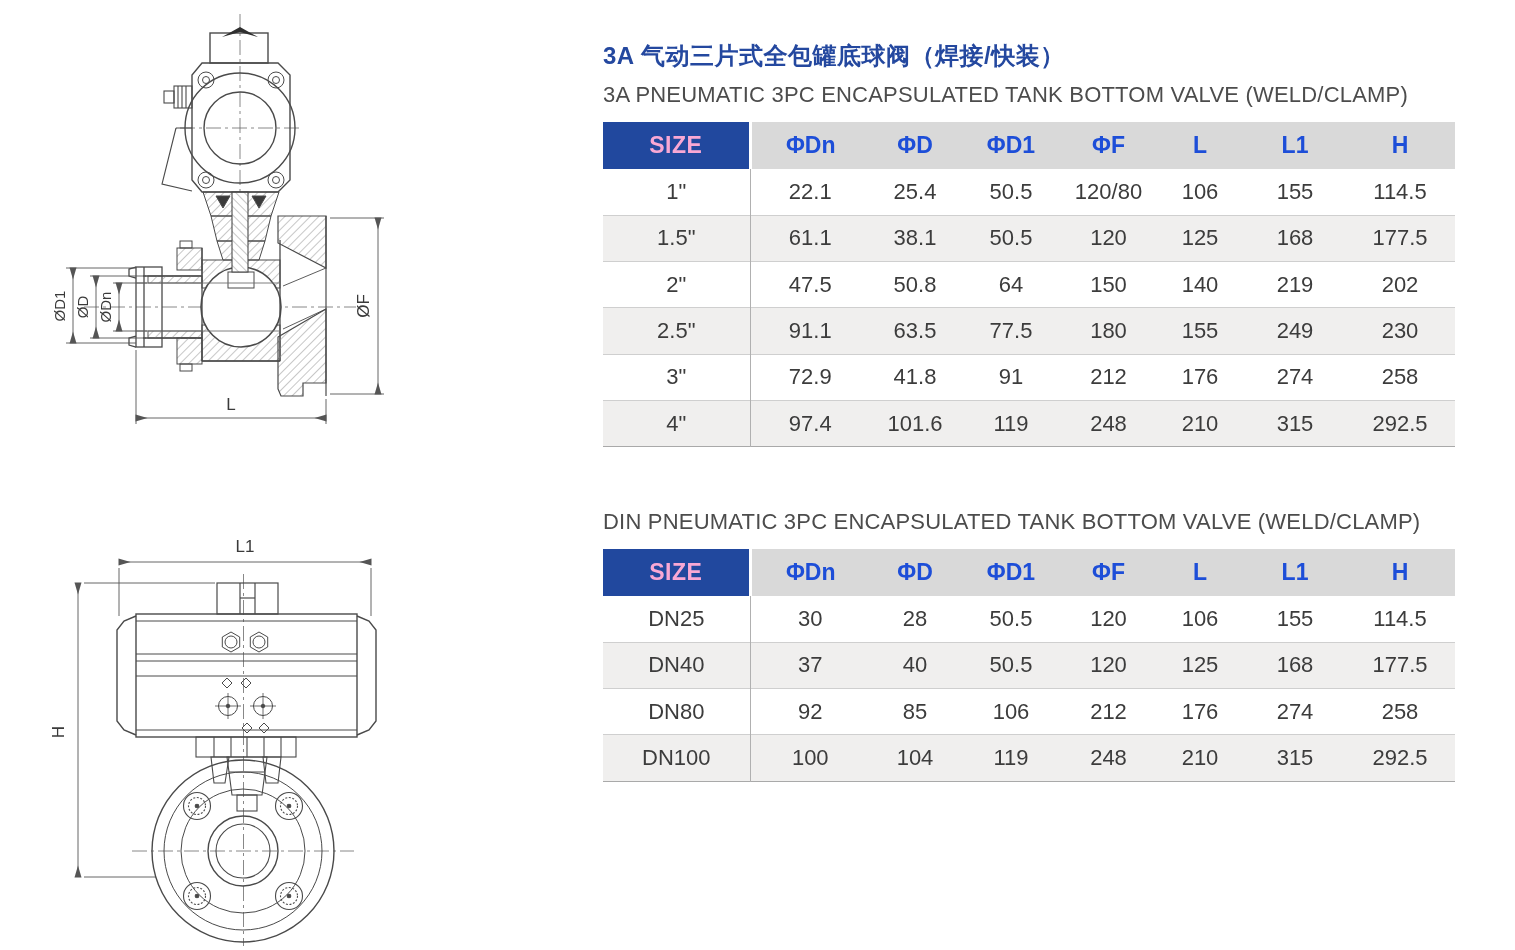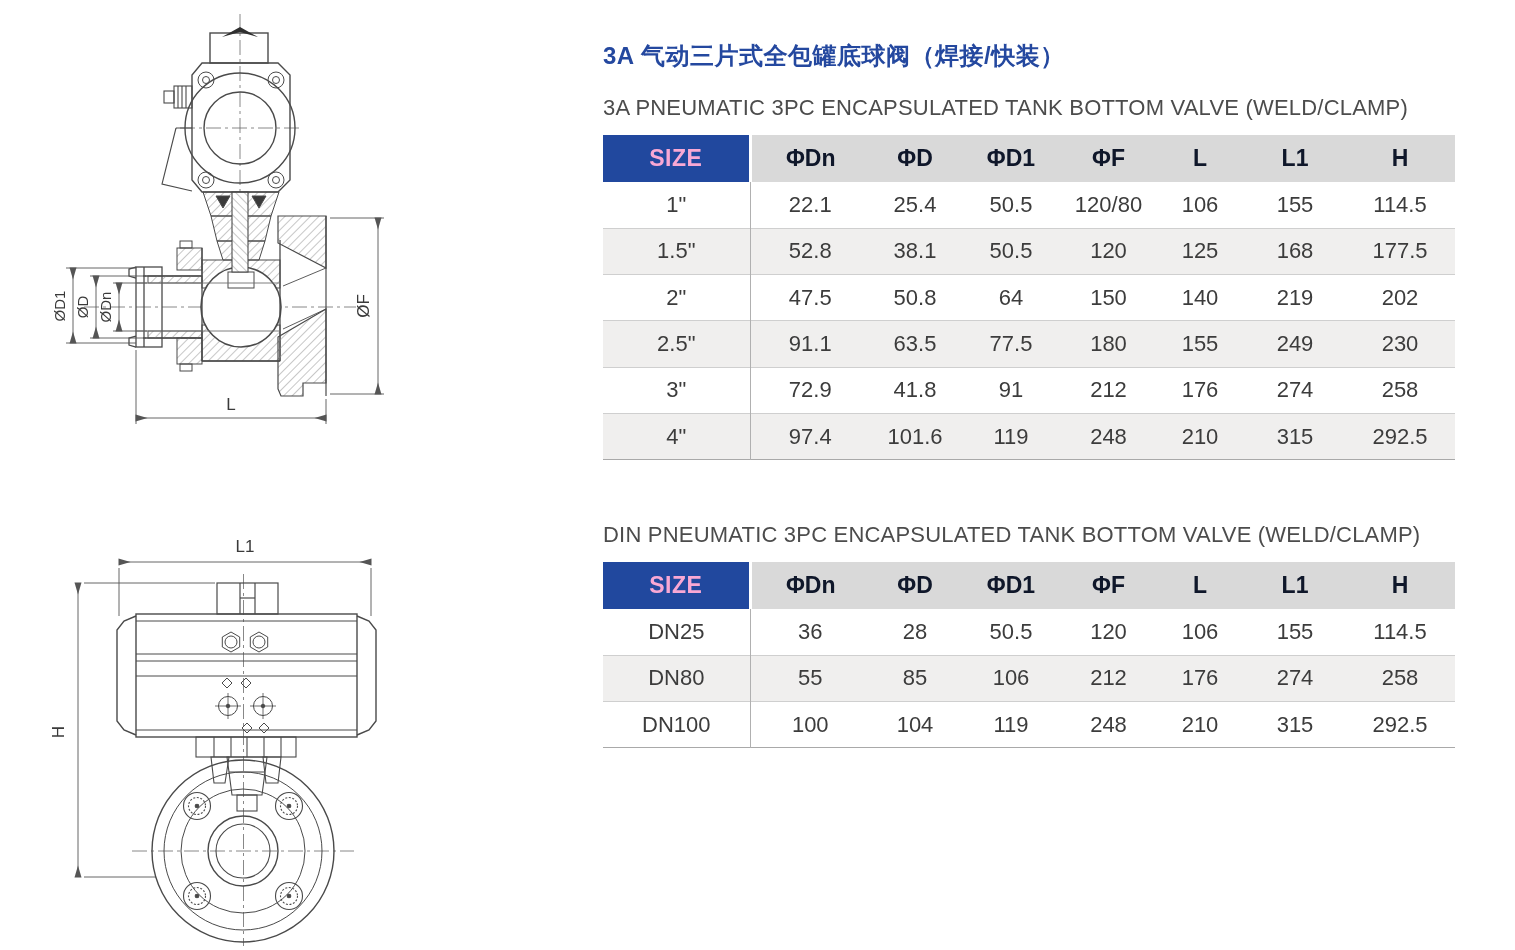--- a/index.html
+++ b/index.html
@@ -7,25 +7,25 @@
     --title-blue:#24489f;
     --head-gray:#d9d9d9;
     --alt-row:#f0efee;
   }
   *{margin:0;padding:0;box-sizing:border-box;}
   body{background:#e8e8e8;font-family:"Liberation Sans",sans-serif;}
   .page{position:relative;width:1515px;height:950px;background:#ffffff;overflow:hidden;}
 
   .spec{position:absolute;left:603px;width:870px;}
   .spec h1{font-size:24px;line-height:40px;font-weight:bold;color:var(--title-blue);letter-spacing:0.5px;white-space:nowrap;}
-  .spec .sub{font-size:22px;line-height:26px;color:#4c4c4c;margin:19px 0 14px 0;letter-spacing:0.2px;white-space:nowrap;}
+  .spec .sub{font-size:22px;line-height:26px;color:#4c4c4c;margin:6px 0 14px 0;letter-spacing:0.2px;white-space:nowrap;}
 
   table.size-table{border-collapse:collapse;table-layout:fixed;width:852px;border-bottom:1px solid #a9a9a9;}
   .size-table th,.size-table td{text-align:center;vertical-align:middle;padding:0;overflow:hidden;}
-  .size-table thead th{background:var(--head-gray);color:#0f172a;font-weight:bold;font-size:23px;height:47px;}
+  .size-table thead th{background:var(--head-gray);color:#1d4ed8;font-weight:bold;font-size:23px;height:47px;}
   .size-table thead th.size{background:var(--accent);color:#f9a8d4;border-right:3px solid #ffffff;letter-spacing:0.5px;}
   .size-table tbody td{color:#3c3c3c;font-size:22px;height:46.3px;background:#ffffff;}
   .size-table tbody tr:nth-child(even) td{background:var(--alt-row);}
   .size-table tbody tr + tr td{border-top:1px solid #cfcfcf;}
   .size-table tbody td:first-child{border-right:1px solid #b0b0b0;}
 
   svg.drawing{position:absolute;left:0;}
   svg text{font-family:"Liberation Sans",sans-serif;fill:#3a3a3a;}
 </style>
 </head>
@@ -282,21 +282,21 @@
             <td>22.1</td>
             <td>25.4</td>
             <td>50.5</td>
             <td>120/80</td>
             <td>106</td>
             <td>155</td>
             <td>114.5</td>
           </tr>
           <tr>
             <td>1.5"</td>
-            <td>52.8</td>
+            <td>61.1</td>
             <td>38.1</td>
             <td>50.5</td>
             <td>120</td>
             <td>125</td>
             <td>168</td>
             <td>177.5</td>
           </tr>
           <tr>
             <td>2"</td>
             <td>47.5</td>
@@ -362,31 +362,41 @@
             <th>ΦD1</th>
             <th>ΦF</th>
             <th>L</th>
             <th>L1</th>
             <th>H</th>
           </tr>
         </thead>
         <tbody>
           <tr>
             <td>DN25</td>
-            <td>36</td>
+            <td>30</td>
             <td>28</td>
             <td>50.5</td>
             <td>120</td>
             <td>106</td>
             <td>155</td>
             <td>114.5</td>
           </tr>
           <tr>
+            <td>DN40</td>
+            <td>37</td>
+            <td>40</td>
+            <td>50.5</td>
+            <td>120</td>
+            <td>125</td>
+            <td>168</td>
+            <td>177.5</td>
+          </tr>
+          <tr>
             <td>DN80</td>
-            <td>55</td>
+            <td>92</td>
             <td>85</td>
             <td>106</td>
             <td>212</td>
             <td>176</td>
             <td>274</td>
             <td>258</td>
           </tr>
           <tr>
             <td>DN100</td>
             <td>100</td>

